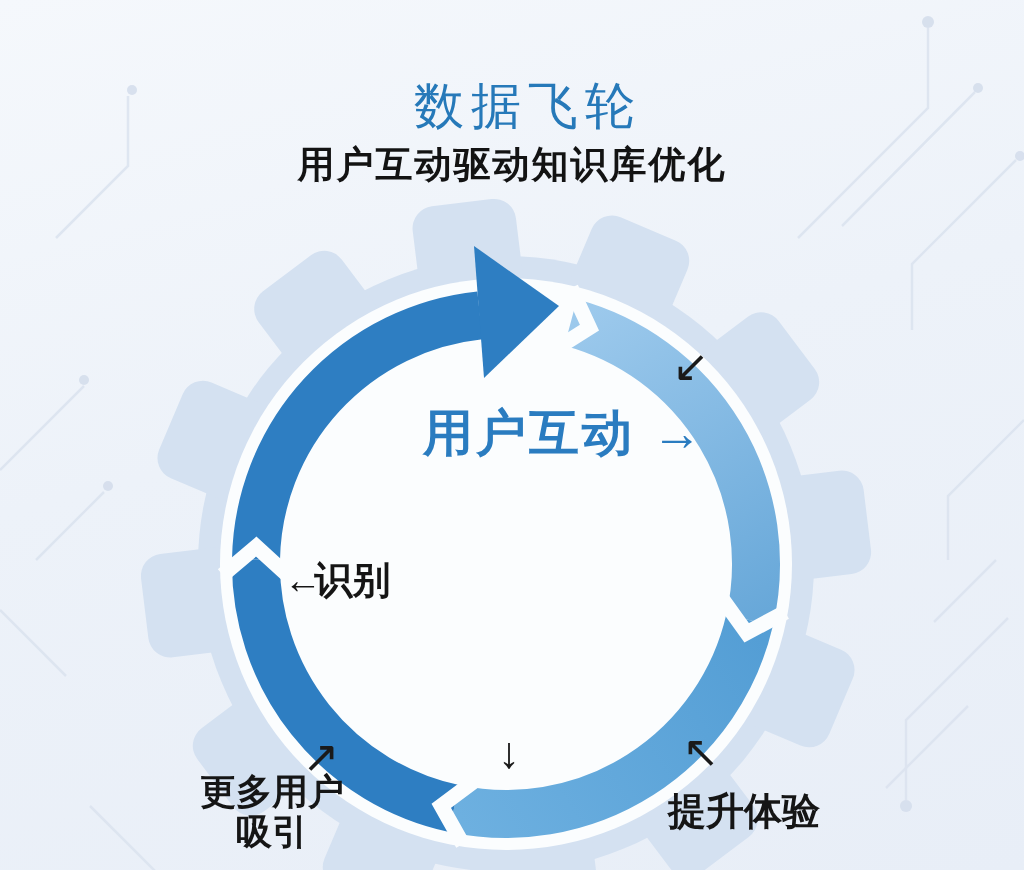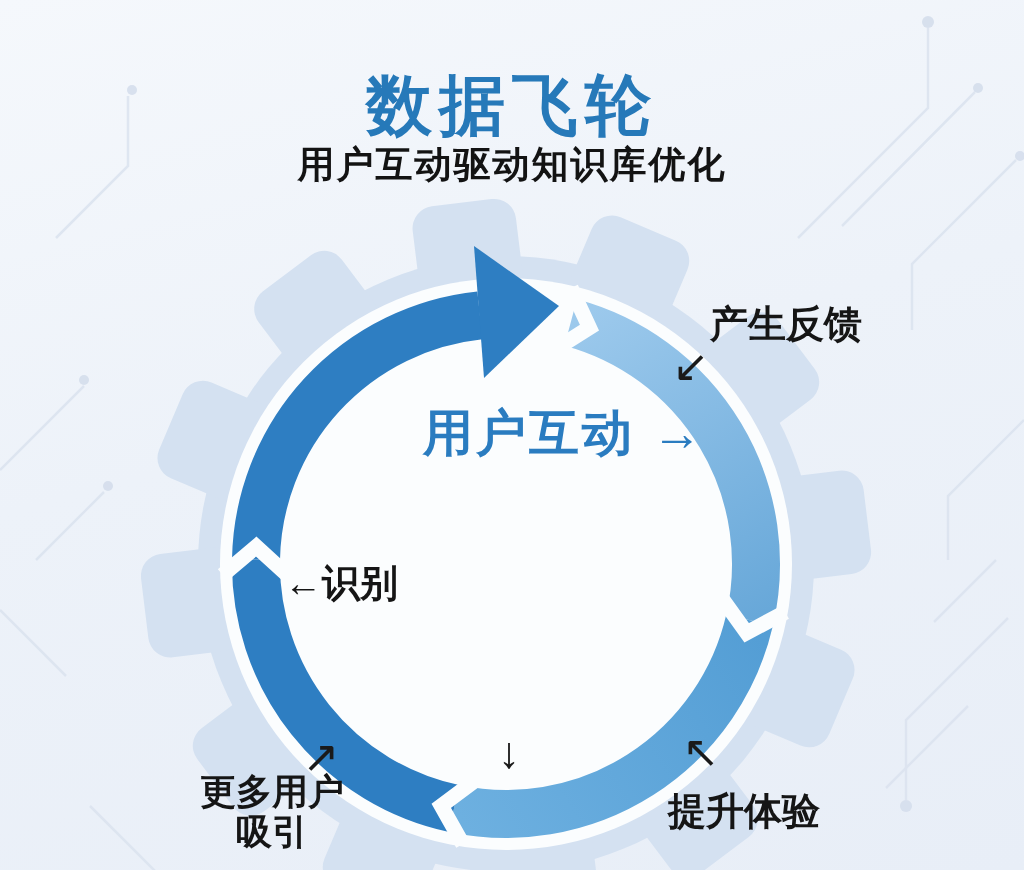--- a/index.html
+++ b/index.html
@@ -16,21 +16,21 @@
     position:absolute;
     transform:translate(-50%,-50%);
     white-space:nowrap;
     font-weight:700;
     color:#151515;
     z-index:5;
     line-height:1.12;
     text-align:center;
   }
   .page-title{
-    font-size:66px;font-weight:700;letter-spacing:7px;color:#2679b9;
+    font-size:50px;font-weight:400;letter-spacing:7px;color:#2679b9;margin-left:16px;
   }
   .page-subtitle{
     font-size:37px;font-weight:700;letter-spacing:2px;color:#131313;
   }
   .center-label{
     font-size:50px;font-weight:800;letter-spacing:3px;color:#2a7cc0;
   }
   .small-label{font-size:38px;}
   .optimize-label{font-size:40px;}
   .attract-label{font-size:36px;}
@@ -112,25 +112,24 @@
     </g>
 
     <polygon points="474,246 484,378 559,306" fill="#2e7ec2"></polygon>
   </svg>
 
   <div class="label page-title" style="left:512px;top:106px;">数据飞轮</div>
   <div class="label page-subtitle" style="left:512px;top:165px;">用户互动驱动知识库优化</div>
 
   <div class="label center-label" style="left:564px;top:433px;">用户互动 →</div>
 
-  <div class="label small-label" style="left:786px;top:324px;">产生反馈</div>
   <div class="label hand-arrow" style="left:691px;top:366px;">↙</div>
 
 
-  <div class="label small-label" style="left:341px;top:583px;">←识别</div>
+  <div class="label small-label" style="left:341px;top:583px;font-family:Liberation Mono, monospace;">←识别</div>
 
   <div class="label hand-arrow" style="left:509px;top:753px;">↓</div>
 
   <div class="label attract-label" style="left:272px;top:812px;">
     <div>更多用户</div>
     <div>吸引</div>
   </div>
   <div class="label hand-arrow" style="left:321px;top:757px;">↗</div>
 
   <div class="label small-label" style="left:744px;top:811px;">提升体验</div>

